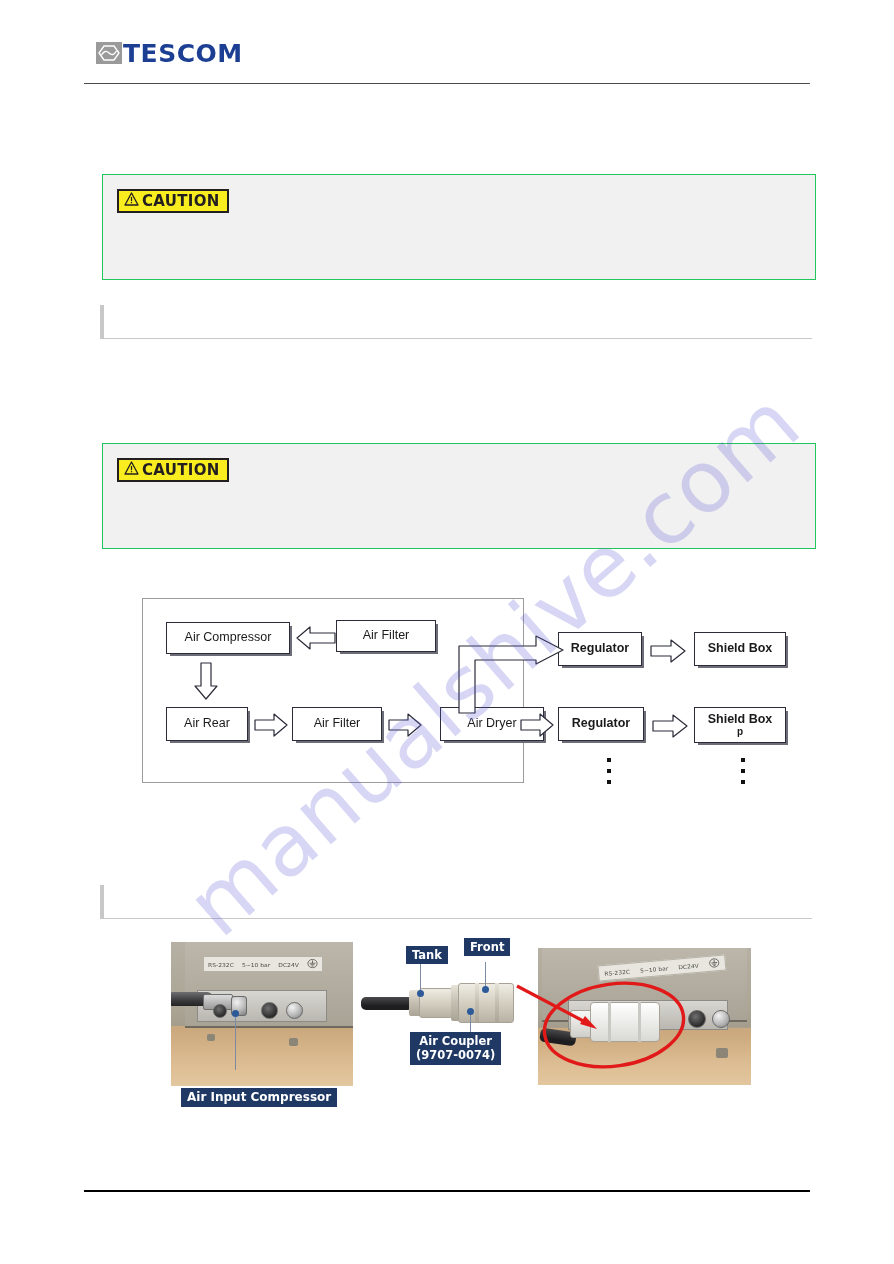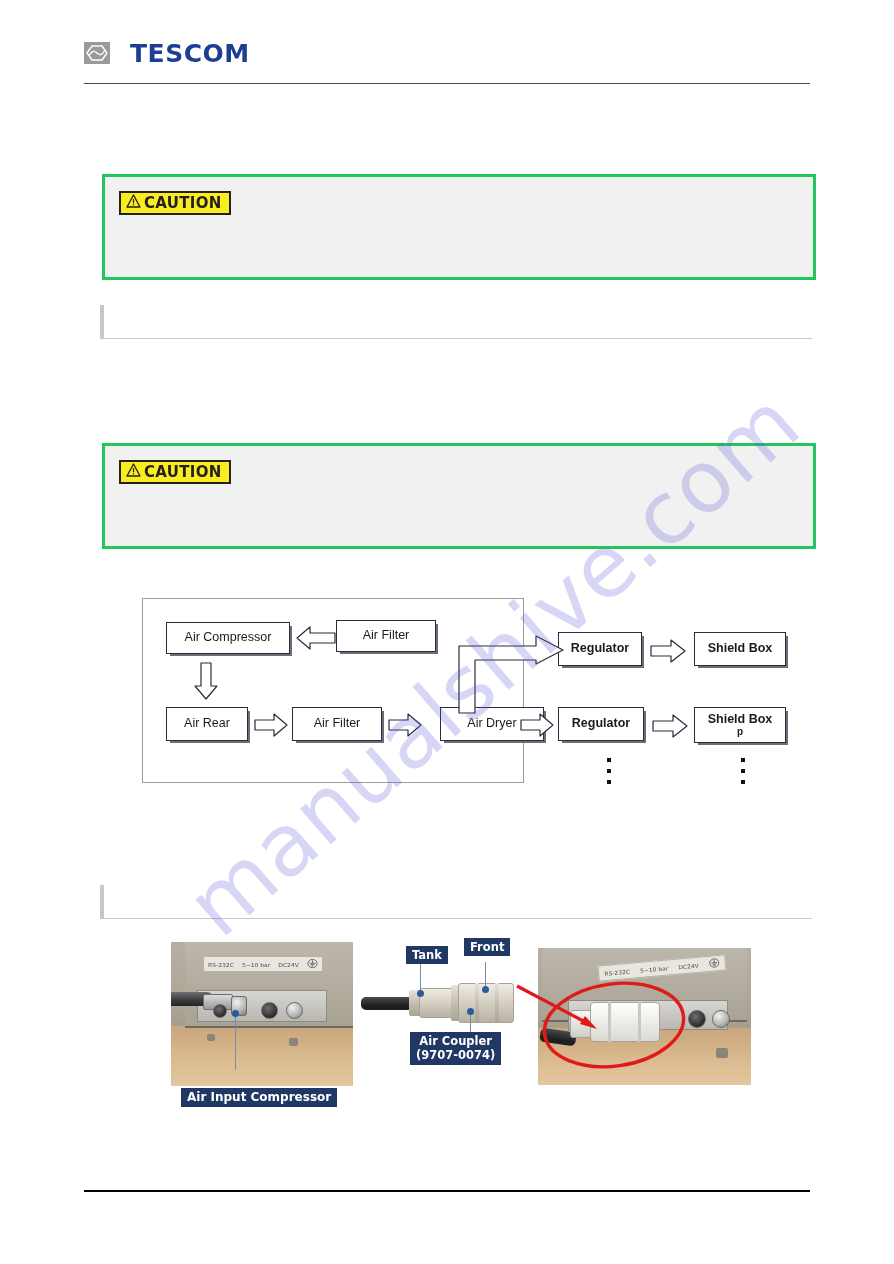--- a/index.html
+++ b/index.html
@@ -38,22 +38,23 @@
 
   
   #page-header {
     position: absolute;
     left: 84px; top: 36px;
     width: 726px; height: 52px;
   }
   #logo-wrap {
     display: flex;
     align-items: center;
-    gap: 20px;
+    gap: 1px;
     height: 34px;
+    margin-left: 12px;
   }
   #logo-mark {
     width: 26px; height: 22px;
     background: #9a9a9a;
     display: flex;
     align-items: center;
     justify-content: center;
     flex: none;
   }
   #logo-mark svg { display: block; }
@@ -70,21 +71,21 @@
     left: 0; top: 47px;
     width: 726px;
     height: 1px;
     background: #4b4b4b;
   }
 
   
   .caution-box {
     position: absolute;
     background: #f1f1f1;
-    border: 3px solid #22c55e;
+    border: 1px solid #22c55e;
     box-sizing: border-box;
   }
   #caution-box-1 { left: 102px; top: 174px; width: 714px; height: 106px; }
   #caution-box-2 { left: 102px; top: 443px; width: 714px; height: 106px; }
 
   .caution-badge {
     position: absolute;
     left: 14px; top: 14px;
     height: 24px;
     background: #f9ed20;

